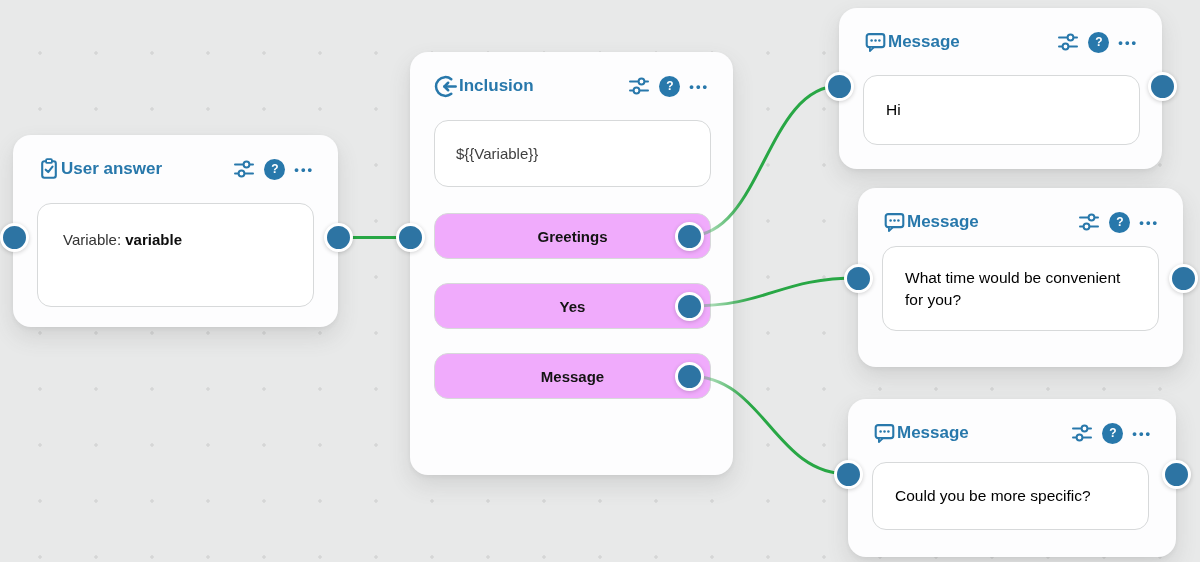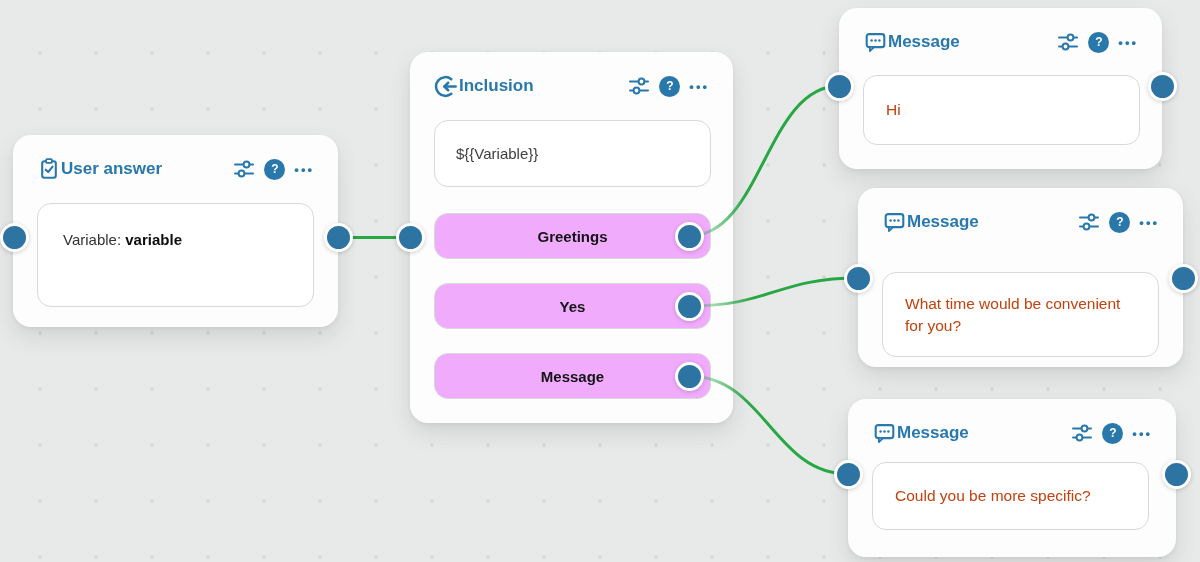--- a/index.html
+++ b/index.html
@@ -26,21 +26,21 @@
   .hdr-controls{margin-left:auto;display:flex;align-items:center;gap:9px;}
   .icon-btn{display:flex;align-items:center;justify-content:center;cursor:pointer;background:none;border:none;padding:0;}
   .help-badge{
     width:21px;height:21px;border-radius:50%;background:#2878ab;color:#fff;
     font-size:12px;font-weight:700;display:flex;align-items:center;justify-content:center;cursor:pointer;
   }
   .menu-dots{color:#2878ab;font-size:13px;font-weight:700;letter-spacing:2px;cursor:pointer;line-height:1;}
   .content-box{
     box-sizing:border-box;width:277px;background:#fff;border:1px solid #d7d9da;border-radius:14px;
   }
-  .msg-box{display:flex;align-items:center;padding:0 22px;color:#c2410c;font-size:15.5px;line-height:22px;}
+  .msg-box{display:flex;align-items:center;padding:0 22px;color:#000000;font-size:15.5px;line-height:22px;}
   .fields-box{padding:25px 24px 0 25px;font-size:15px;color:#333;}
   .field-line{margin-bottom:11px;line-height:21px;white-space:nowrap;}
   .field-value{font-weight:700;color:#0d0d0d;}
   .var-box{display:flex;align-items:center;padding:0 21px;color:#404040;font-size:15px;}
   .option-row{
     box-sizing:border-box;width:277px;height:46px;background:#f0abfc;border:1px solid #d7d9da;border-radius:14px;
     display:flex;align-items:center;justify-content:center;margin-top:24px;cursor:pointer;
   }
   .option-label{font-size:15px;font-weight:700;color:#141414;}
   .port{
@@ -76,21 +76,21 @@
       </span>
     </div>
     <div class="content-box fields-box" style="height:104px;margin-top:21px;">
       <div class="field-line">
         <span>Variable:</span>
         <span class="field-value">variable</span>
       </div>
     </div>
   </div>
 
-  <div class="node" style="left:410px;top:52px;width:323px;height:371px;">
+  <div class="node" style="left:410px;top:52px;width:323px;height:423px;">
     <div class="node-header">
       <svg class="hdr-ic" width="25" height="25" viewBox="0 0 24 24">
         <path d="M16.6 5 A9 9 0 1 0 16.6 19" fill="none" stroke="#2878ab" stroke-width="2.4" stroke-linecap="round"></path>
         <line x1="20.8" y1="12" x2="10" y2="12" stroke="#2878ab" stroke-width="2.4" stroke-linecap="round"></line>
         <polyline points="13.6,8.4 10,12 13.6,15.6" fill="none" stroke="#2878ab" stroke-width="2.4" stroke-linecap="round" stroke-linejoin="round"></polyline>
       </svg>
       <span class="node-title">Inclusion</span>
       <span class="hdr-controls">
         <button class="icon-btn">
           <svg width="22" height="20" viewBox="0 0 22 20">
@@ -162,21 +162,21 @@
             <line x1="2" y1="5.5" x2="20" y2="5.5" stroke="#2878ab" stroke-width="2" stroke-linecap="round"></line>
             <circle cx="13.5" cy="5.5" r="2.9" fill="#fdfdfe" stroke="#2878ab" stroke-width="2"></circle>
             <line x1="2" y1="14.5" x2="20" y2="14.5" stroke="#2878ab" stroke-width="2" stroke-linecap="round"></line>
             <circle cx="8.5" cy="14.5" r="2.9" fill="#fdfdfe" stroke="#2878ab" stroke-width="2"></circle>
           </svg>
         </button>
         <span class="help-badge">?</span>
         <span class="menu-dots">•••</span>
       </span>
     </div>
-    <div class="content-box msg-box" style="height:85px;margin-top:37px;">
+    <div class="content-box msg-box" style="height:85px;margin-top:11px;">
       <span>What time would be convenient for you?</span>
     </div>
   </div>
 
   <div class="node" style="left:848px;top:399px;width:328px;height:158px;">
     <div class="node-header">
       <svg class="hdr-ic" width="25" height="24" viewBox="0 0 24 24">
         <rect x="3.2" y="4.1" width="17.6" height="13" rx="2.4" fill="none" stroke="#2878ab" stroke-width="2.1"></rect>
         <path d="M6.4 16.9 L6.4 21 L10.8 16.9 Z" fill="#fdfdfe" stroke="#2878ab" stroke-width="1.8" stroke-linejoin="round"></path>
         <circle cx="8.1" cy="10.6" r="1.25" fill="#2878ab"></circle>

